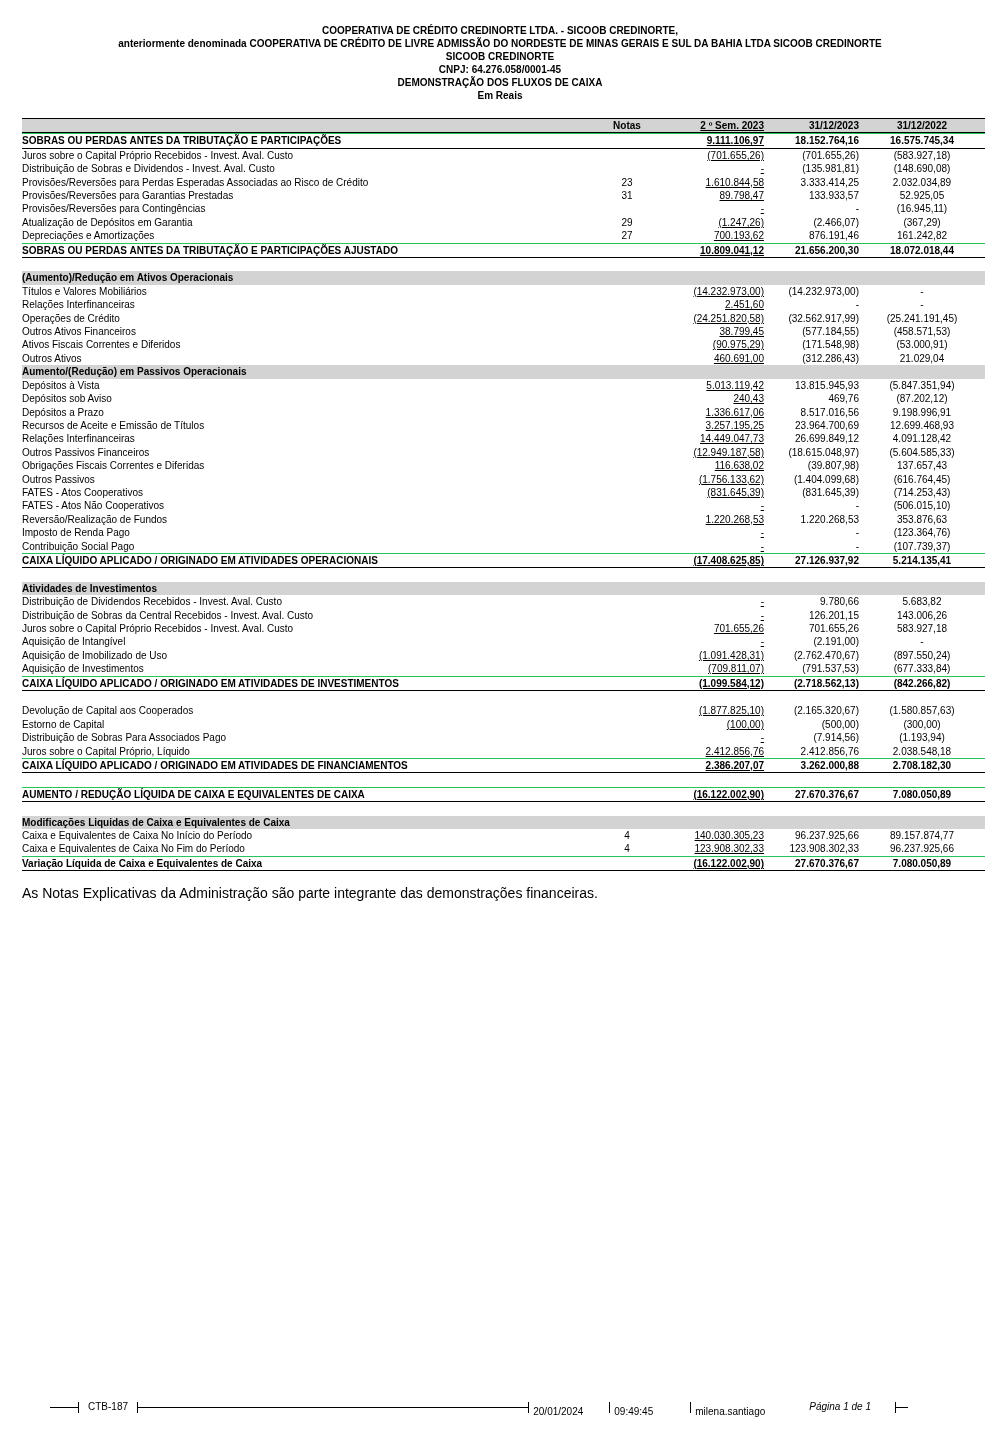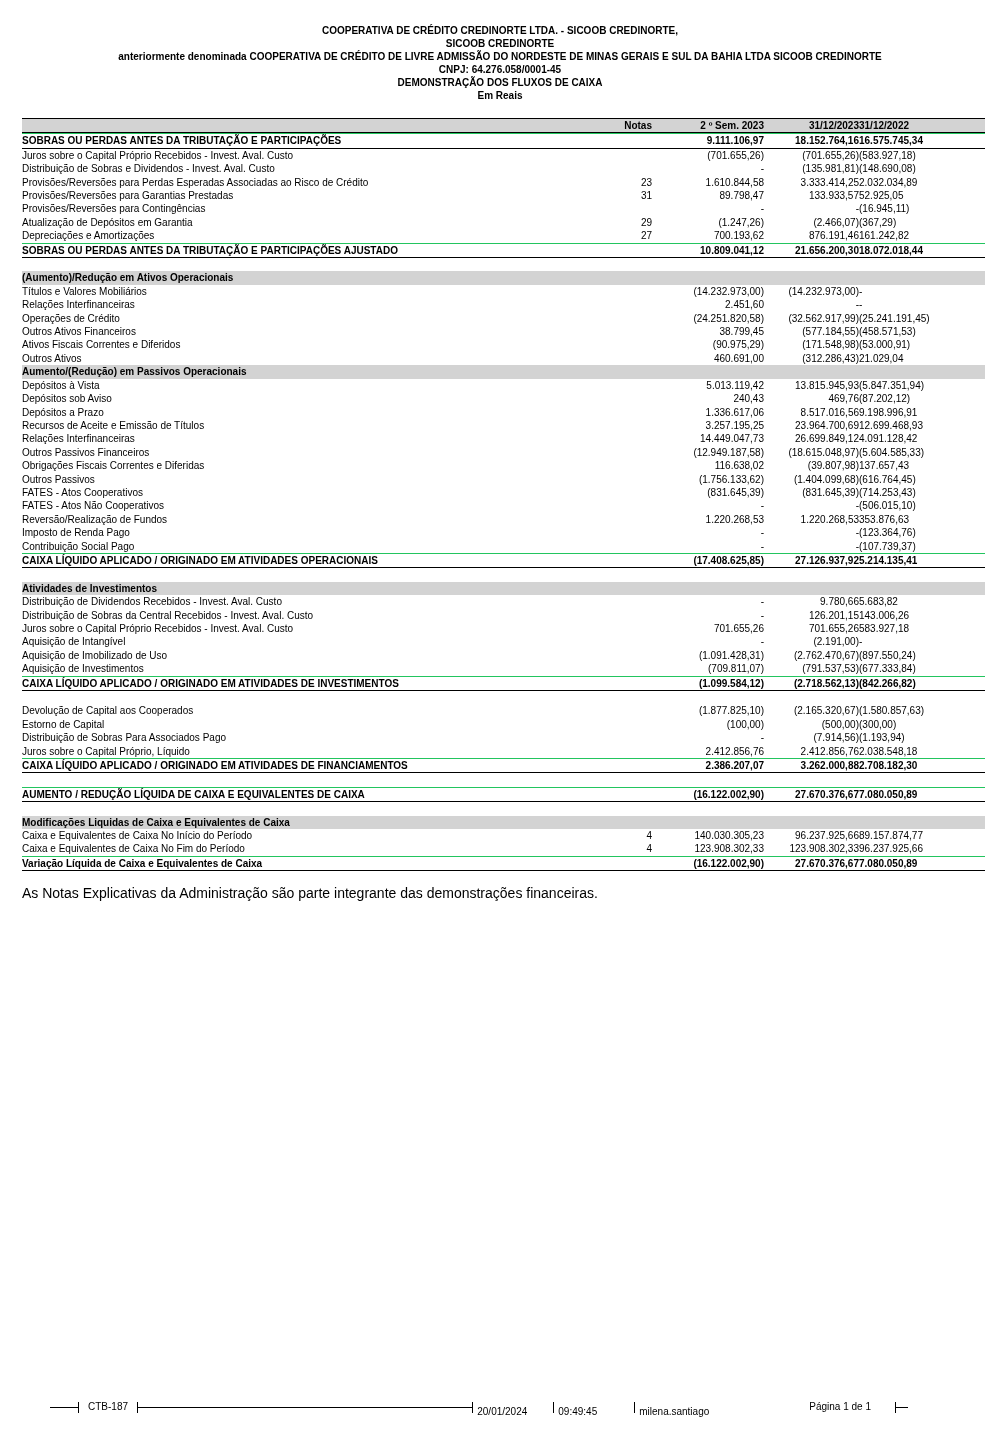--- a/index.html
+++ b/index.html
@@ -20,24 +20,24 @@
     line-height: 13px;
   }
   .cashflow-table { margin: 16px 15px 0 22px; }
   .row { display: flex; align-items: center; }
   .row > div {
     font-size: 10px;
     line-height: 13.4px;
     white-space: nowrap;
   }
   .c-label { width: 580px; overflow: hidden; }
-  .c-notas { width: 50px; text-align: right; }
-  .c-v1 { width: 112px; text-align: right; }
+  .c-notas { width: 50px; text-align: center; }
+  .c-v1 { width: 112px; text-align: right; text-decoration: underline; }
   .c-v2 { width: 95px; text-align: right; }
-  .c-v3 { width: 126px; text-align: left; }
+  .c-v3 { width: 126px; text-align: center; }
   .colheader {
     font-weight: bold;
     background: #d3d3d3;
     border-top: 1px solid #000;
     border-bottom: 1px solid #000;
   }
   .section { font-weight: bold; background: #d3d3d3; }
   .total {
     font-weight: bold;
     border-top: 1px solid #22c55e;
@@ -61,30 +61,30 @@
   }
   .hl { height: 0; border-top: 1px solid #000; }
   .hl.grow { flex: 1; }
   .hl.w28 { width: 28px; }
   .hl.w12 { width: 12px; }
   .vb { width: 1px; height: 11px; background: #000; flex: none; }
   .fl { padding: 0 9px; }
   .fv { padding-left: 4px; margin-top: 10px; }
   .m26 { margin-left: 26px; }
   .m37 { margin-left: 37px; }
-  .m100 { margin-left: 100px; }
+  .m100 { margin-left: 44px; font-style: italic; }
   .m24 { margin-left: 24px; }
 </style>
 </head>
 <body>
 
 <div class="doc-header">
   <div>COOPERATIVA DE CRÉDITO CREDINORTE LTDA. - SICOOB CREDINORTE,</div>
+  <div>anteriormente denominada COOPERATIVA DE CRÉDITO DE LIVRE ADMISSÃO DO NORDESTE DE MINAS GERAIS E SUL DA BAHIA LTDA SICOOB CREDINORTE</div>
   <div>SICOOB CREDINORTE</div>
-  <div>anteriormente denominada COOPERATIVA DE CRÉDITO DE LIVRE ADMISSÃO DO NORDESTE DE MINAS GERAIS E SUL DA BAHIA LTDA SICOOB CREDINORTE</div>
   <div>CNPJ: 64.276.058/0001-45</div>
   <div>DEMONSTRAÇÃO DOS FLUXOS DE CAIXA</div>
   <div>Em Reais</div>
 </div>
 
 <div class="cashflow-table" id="cashflow-table">
     <div class="row colheader">
       <div class="c-label"></div>
       <div class="c-notas">Notas</div>
       <div class="c-v1">2 º Sem. 2023</div>

